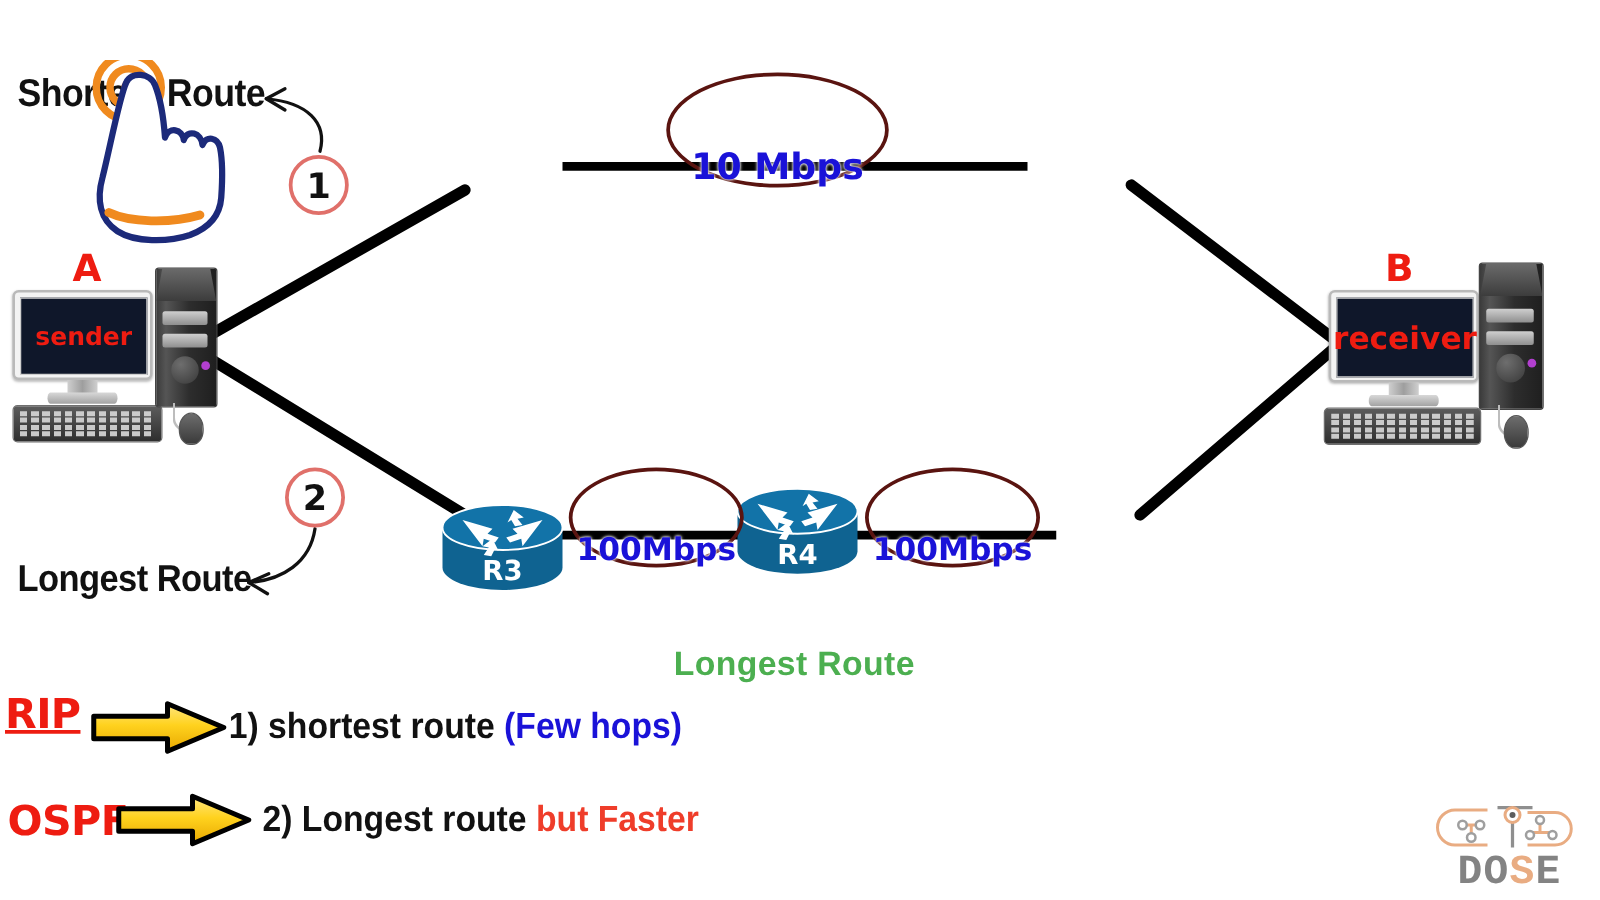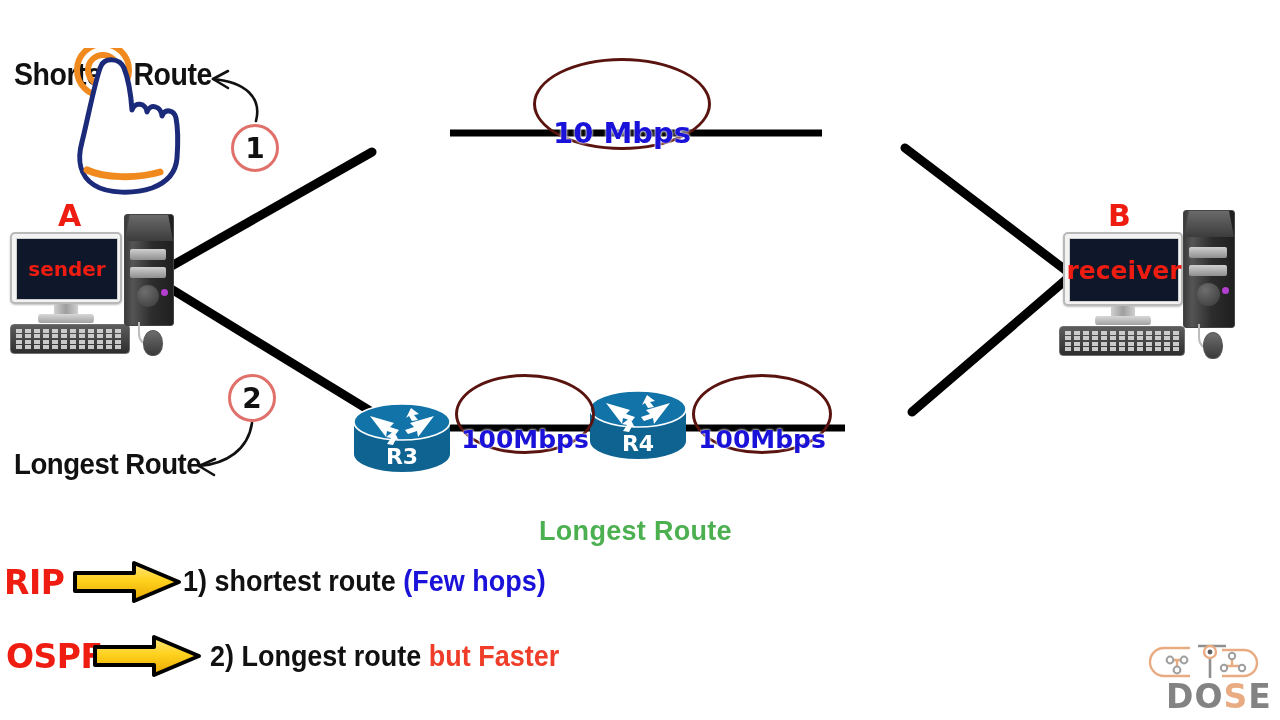--- a/index.html
+++ b/index.html
@@ -370,21 +370,21 @@
   <div class="bw" style="left:455px;top:374px;width:140px;height:80px;">
     <div class="ring"></div>
     <div class="bw-text" style="font-size:25px;">100Mbps</div>
   </div>
 
   <div class="bw" style="left:692px;top:374px;width:140px;height:80px;">
     <div class="ring"></div>
     <div class="bw-text" style="font-size:25px;">100Mbps</div>
   </div>
 
-  <div class="abs legend-proto" style="left:4px;top:563px;">RIP</div>
+  <div class="abs legend-proto" style="left:4px;top:551px;text-decoration:underline;">RIP</div>
 
   <svg class="abs" style="left:72px;top:560px;width:110px;height:44px;" viewBox="0 0 110 44">
     <defs>
       <linearGradient id="ay1" x1="0" y1="0" x2="0" y2="1">
         <stop offset="0%" stop-color="#ffe680"></stop>
         <stop offset="45%" stop-color="#ffd21e"></stop>
         <stop offset="100%" stop-color="#e8a800"></stop>
       </linearGradient>
     </defs>
     <path d="M3 13 L62 13 L62 3 L107 22 L62 41 L62 31 L3 31 Z" fill="url(#ay1)" stroke="#000000" stroke-width="4" stroke-linejoin="round"></path>
@@ -423,18 +423,18 @@
         <path d="M84 18 V28 M84 28 H94 M84 28 H78"></path>
       </g>
       <g fill="#ffffff" stroke="#9a9a9a" stroke-width="2">
         <circle cx="84" cy="18" r="3.2"></circle>
         <circle cx="94" cy="30" r="3.2"></circle>
         <circle cx="76" cy="30" r="3.2"></circle>
       </g>
       <circle cx="62" cy="14" r="6" fill="#ffffff" stroke="#e8a87c" stroke-width="2.4"></circle>
       <circle cx="62" cy="14" r="2.4" fill="#555555"></circle>
     </svg>
-    <div class="dose-word" style="margin-top:-8px;margin-left:18px;">
+    <div class="dose-word" style="margin-top:-8px;margin-left:18px;font-family:Liberation Mono, monospace;">
       <span style="color:#7d7d7d;">D</span><span style="color:#7d7d7d;">O</span><span style="color:#e8a87c;">S</span><span style="color:#7d7d7d;">E</span>
     </div>
   </div>
 
 </div>
 
 </body></html>

